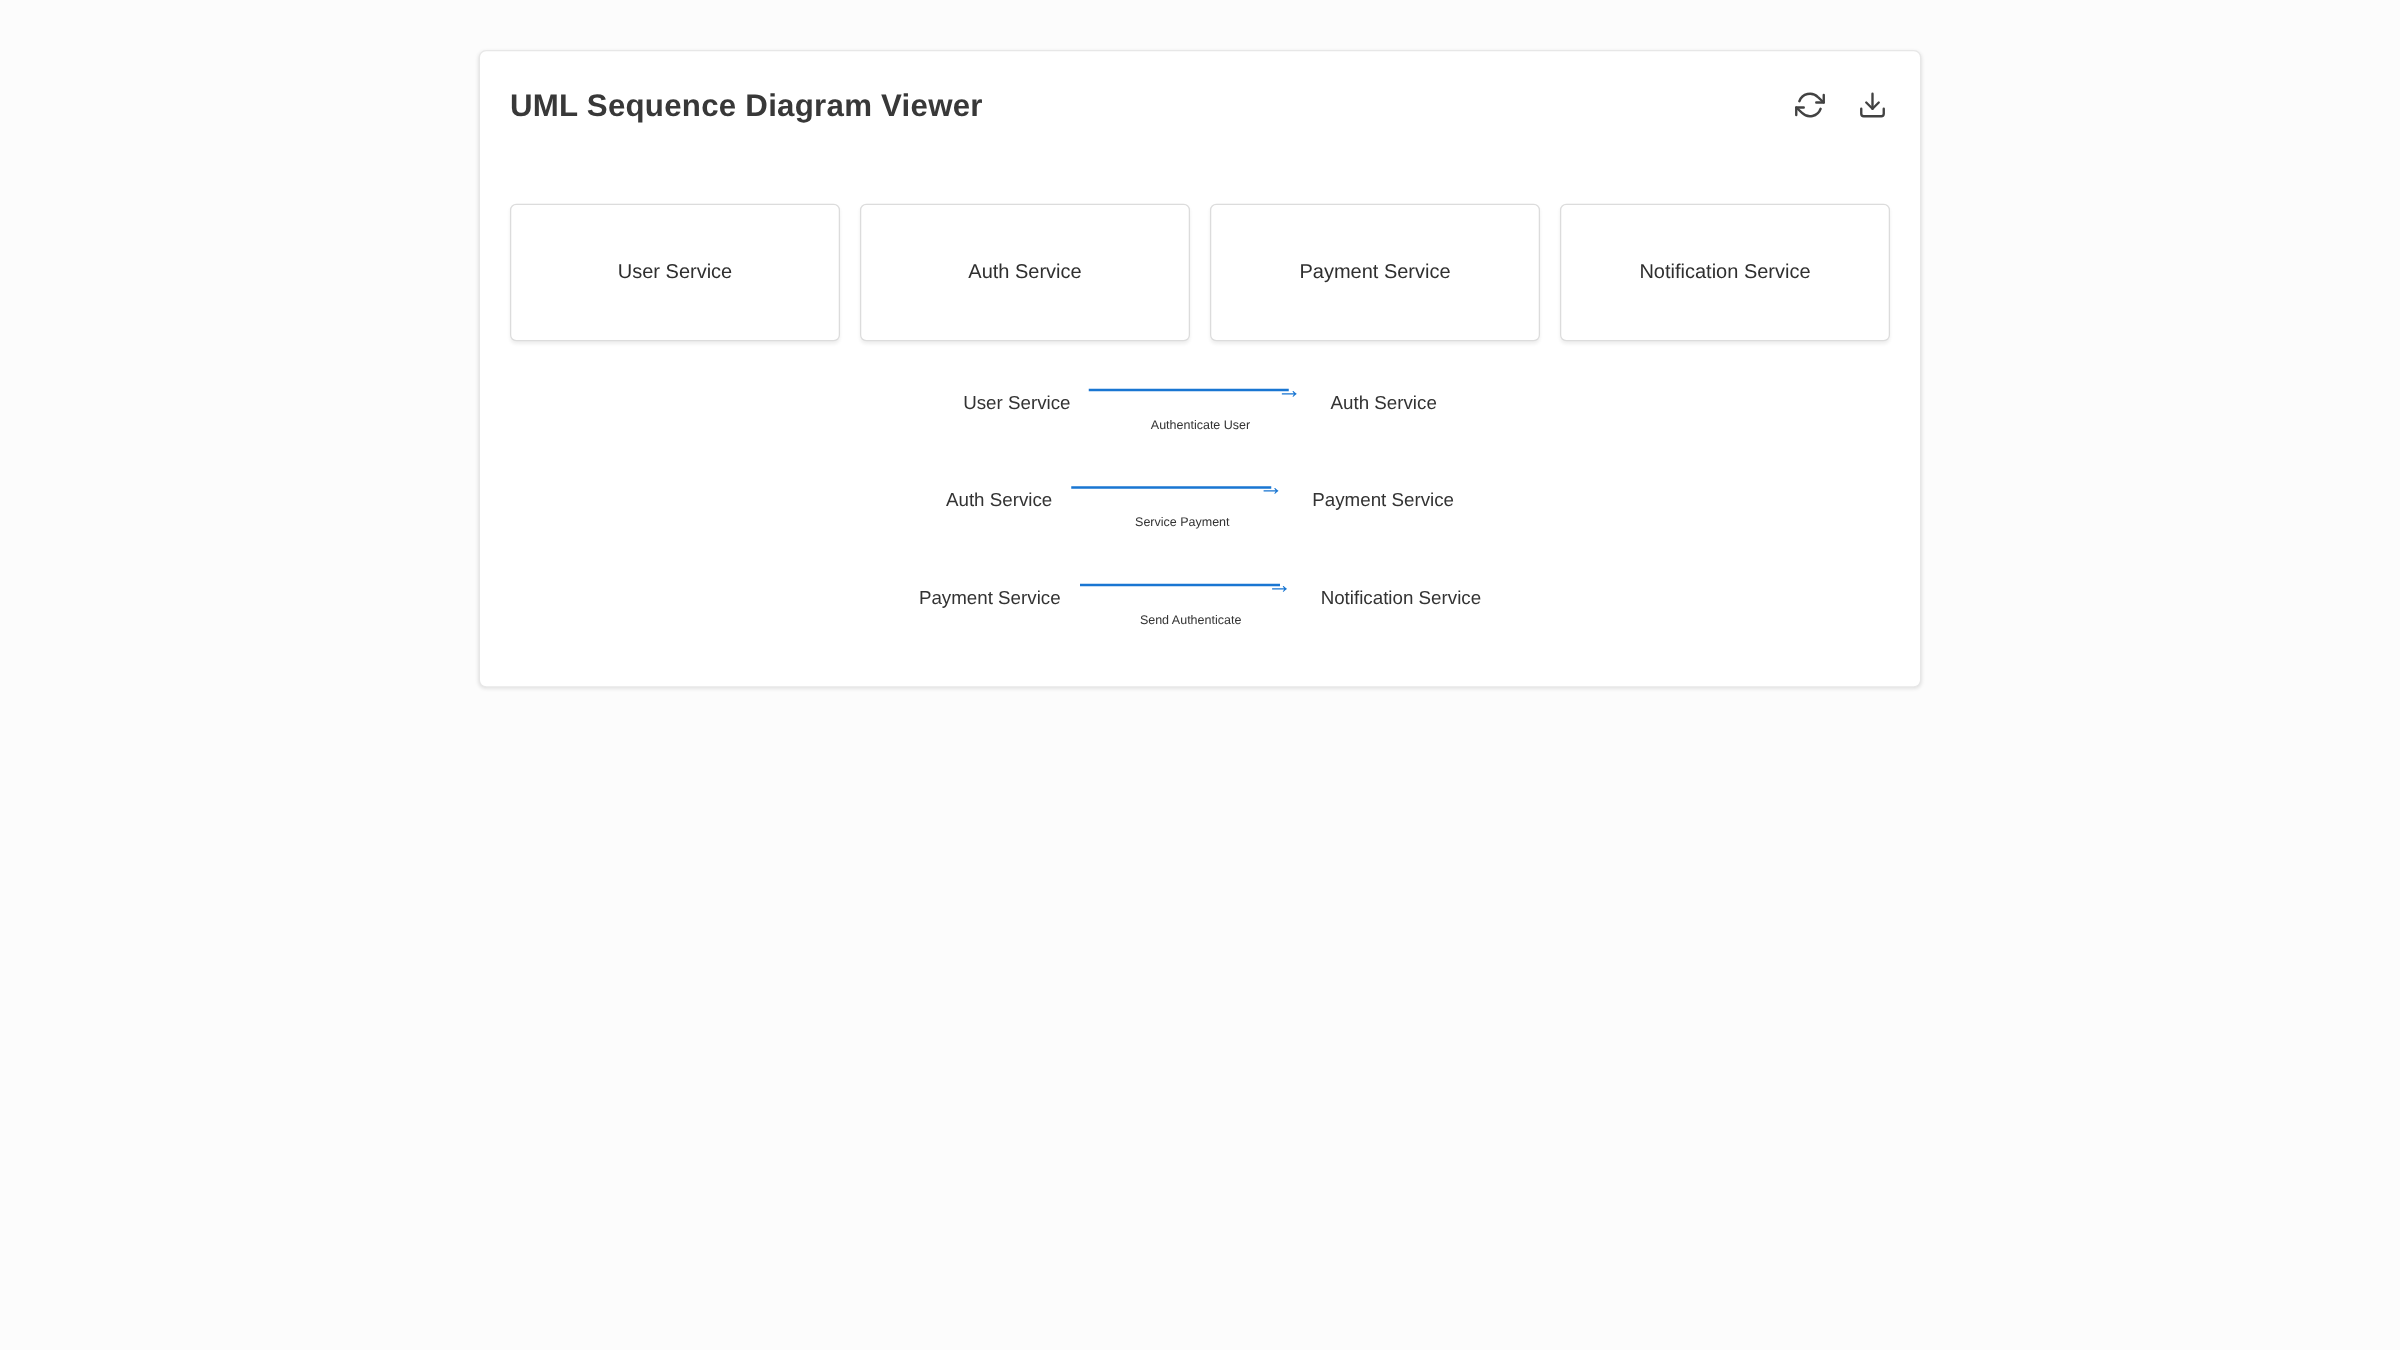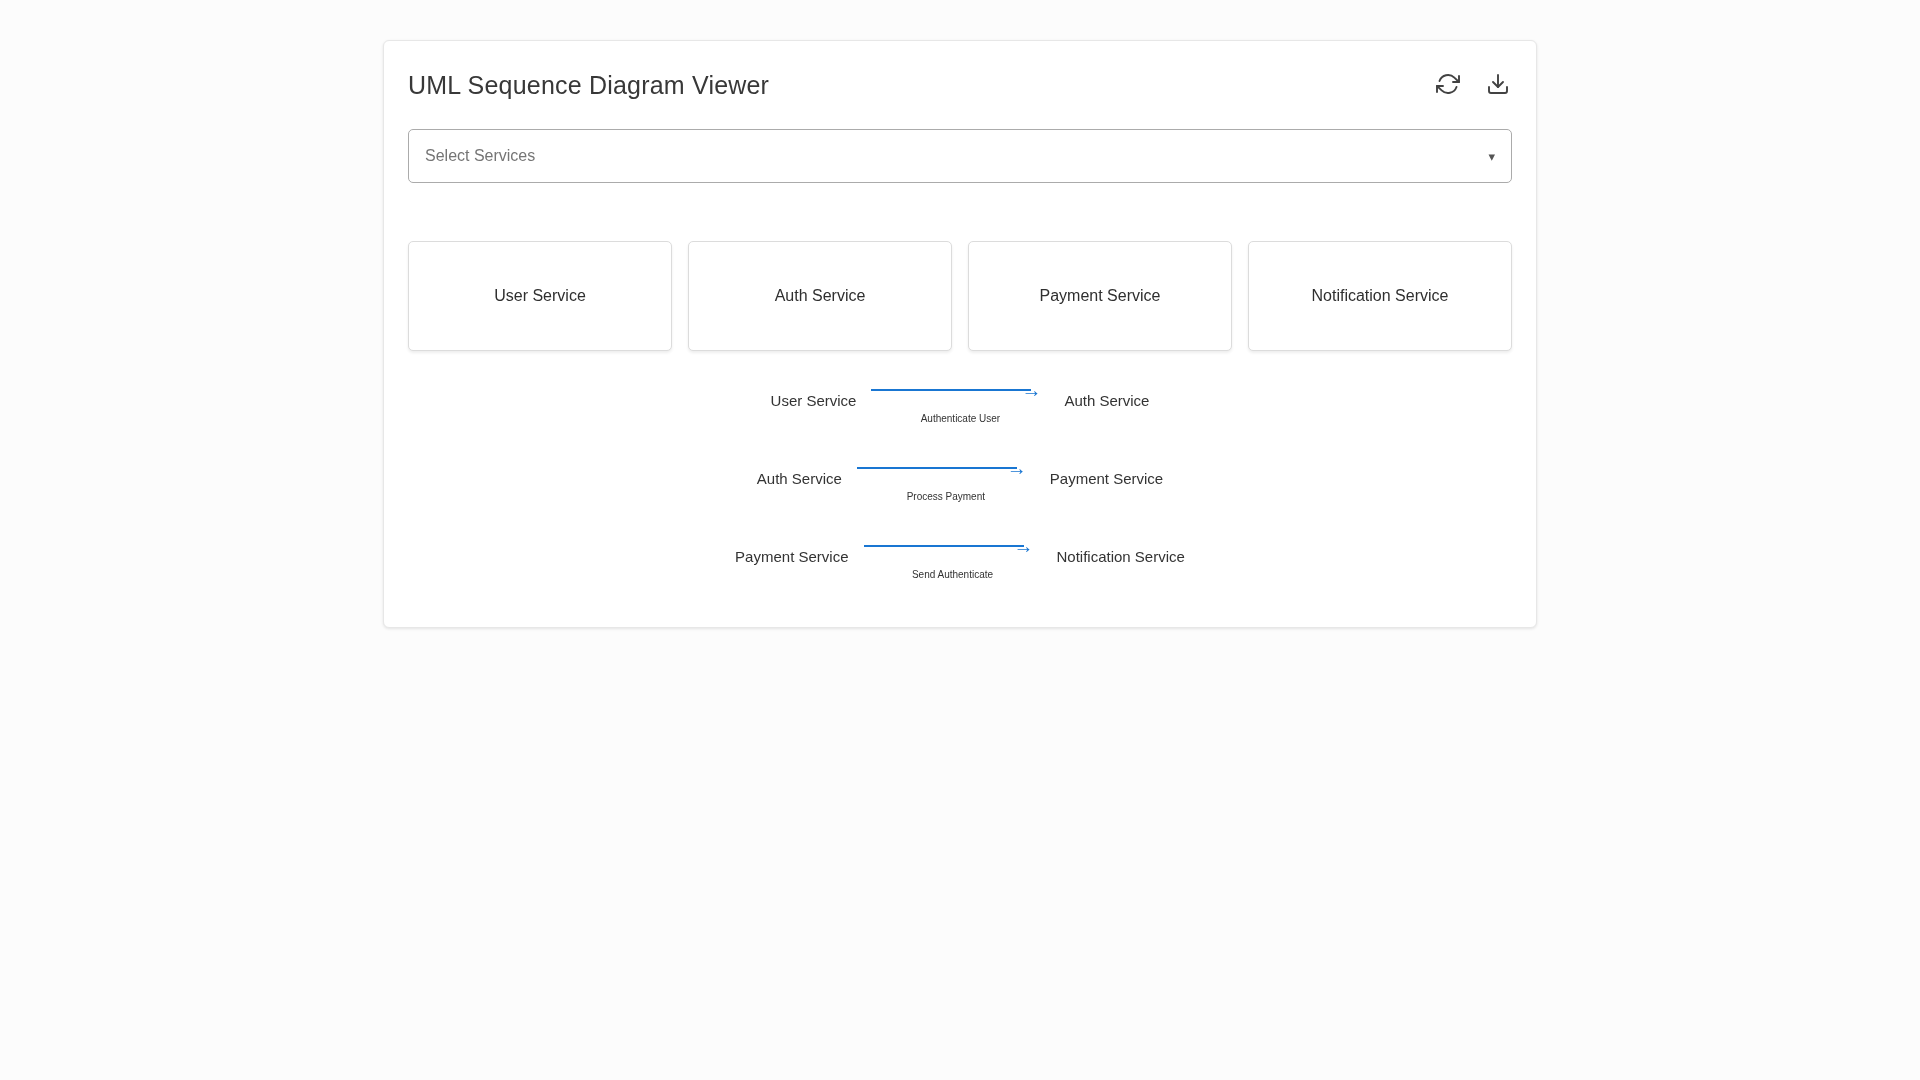--- a/index.html
+++ b/index.html
@@ -20,21 +20,21 @@
   }
   
   .header {
     display:flex;
     justify-content:space-between;
     align-items:center;
     height:40px;
   }
   .title {
     font-size:25px;
-    font-weight:400;
+    font-weight:700;
     color:#383838;
     letter-spacing:0.2px;
   }
   .icon-btns { display:flex; align-items:center; gap:22px; }
   .icon-btn {
     width:28px; height:28px;
     display:flex; align-items:center; justify-content:center;
     background:none; border:none; cursor:pointer; padding:0;
   }
   .icon-btn svg { width:24px; height:24px; stroke:var(--icon,#424242); fill:none;
@@ -127,24 +127,20 @@
           <svg viewBox="0 0 24 24" width="24" height="24">
             <path d="M21 15v4a2 2 0 0 1-2 2H5a2 2 0 0 1-2-2v-4"></path>
             <polyline points="7 10 12 15 17 10"></polyline>
             <line x1="12" y1="15" x2="12" y2="3"></line>
           </svg>
         </span>
       </button>
     </div>
   </div>
 
-  <div class="select-box">
-    <span class="select-placeholder">Select Services</span>
-    <span class="select-caret">▾</span>
-  </div>
 
   <div class="services-row">
     <div class="service-box">User Service</div>
     <div class="service-box">Auth Service</div>
     <div class="service-box">Payment Service</div>
     <div class="service-box">Notification Service</div>
   </div>
 
   <div class="seq-list">
 
@@ -156,21 +152,21 @@
         <div class="arrow-msg">Authenticate User</div>
       </div>
       <span class="seq-label">Auth Service</span>
     </div>
 
     <div class="seq-row">
       <span class="seq-label">Auth Service</span>
       <div class="arrow-box">
         <div class="arrow-line"></div>
         <span class="arrow-head">→</span>
-        <div class="arrow-msg">Process Payment</div>
+        <div class="arrow-msg">Service Payment</div>
       </div>
       <span class="seq-label">Payment Service</span>
     </div>
 
     <div class="seq-row">
       <span class="seq-label">Payment Service</span>
       <div class="arrow-box">
         <div class="arrow-line"></div>
         <span class="arrow-head">→</span>
         <div class="arrow-msg">Send Authenticate</div>

